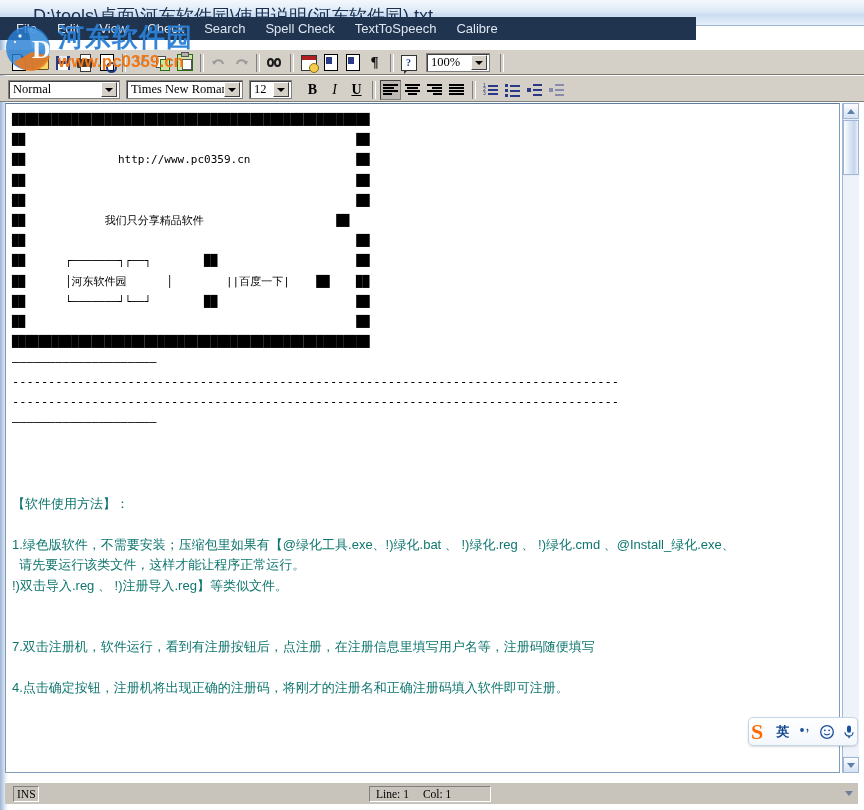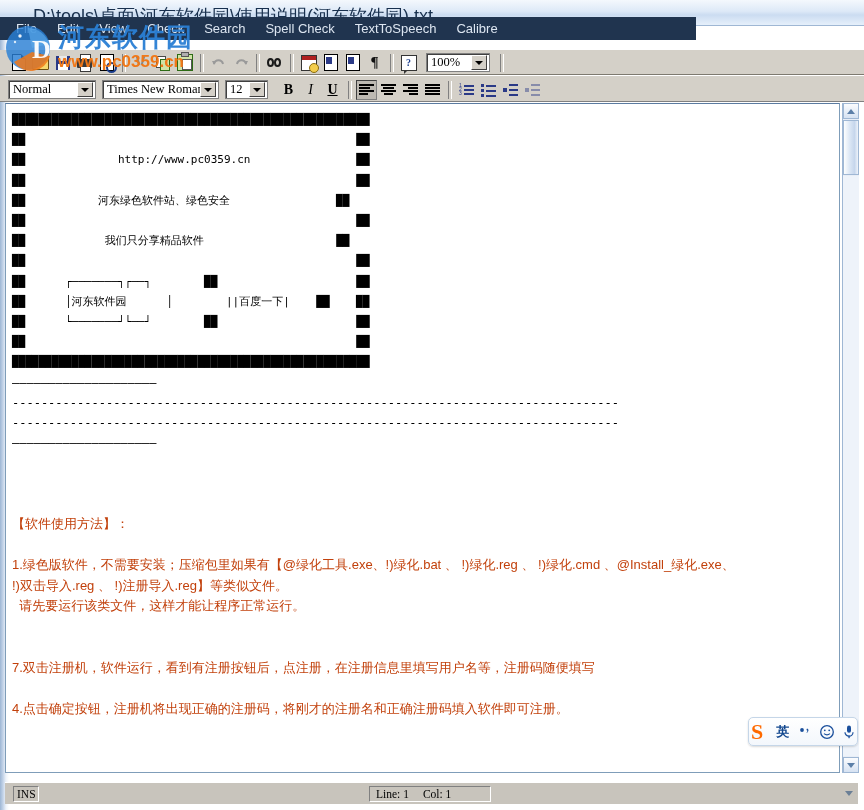--- a/index.html
+++ b/index.html
@@ -168,21 +168,21 @@
     letter-spacing: 0px;
   }
   .dashline {
     font-family: "DejaVu Sans Mono", monospace;
     font-size: 12px; line-height: 20px;
     white-space: pre; color:#000;
   }
   .bodyline {
     font-family: "Liberation Sans", sans-serif;
     font-size: 13px; line-height: 20.5px;
-    white-space: pre; color:#c2410c;
+    white-space: pre; color:#0f766e;
   }
   .blank { height: 20.5px; }
 
   
   .vscroll {
     position:absolute; right:5px; top:103px;
     width: 17px; height: 670px;
     background:#e8eef7;
     border-left:1px solid #9fb7d4;
     box-sizing:border-box;
@@ -374,21 +374,21 @@
         <span class="carrow">
             <i></i>
           </span>
       </div>
       <div class="tsep"></div>
     </div>
   </div>
 
   <div class="toolbar toolbar2">
     <div class="tb-row" style="top:3px">
-      <div class="combo" style="width:88px">
+      <div class="combo" style="width:112px">
         <span class="ctext">Normal</span>
         <span class="carrow">
             <i></i>
           </span>
       </div>
       <div class="combo" style="width:117px">
         <span class="ctext">Times New Roman</span>
         <span class="carrow">
             <i></i>
           </span>
@@ -481,41 +481,40 @@
       </div>
     </div>
   </div>
 
   <div class="docwrap">
     <div class="page">
       <div class="artline">██████████████████████████████████████████████████████</div>
       <div class="artline">██                                                  ██</div>
       <div class="artline">██              http://www.pc0359.cn                ██</div>
       <div class="artline">██                                                  ██</div>
-      <div class="artline">██           河东绿色软件站、绿色安全                ██</div>
       <div class="artline">██                                                  ██</div>
       <div class="artline">██            我们只分享精品软件                    ██</div>
       <div class="artline">██                                                  ██</div>
       <div class="artline">██      ┌───────┐┌──┐        ██                     ██</div>
       <div class="artline">██      │河东软件园      │        ||百度一下|    ██    ██</div>
       <div class="artline">██      └───────┘└──┘        ██                     ██</div>
       <div class="artline">██                                                  ██</div>
       <div class="artline">██████████████████████████████████████████████████████</div>
       <div class="dashline">————————————————————</div>
       <div class="dashline">------------------------------------------------------------------------------------</div>
       <div class="dashline">------------------------------------------------------------------------------------</div>
       <div class="dashline">————————————————————</div>
       <div class="blank"></div>
       <div class="blank"></div>
       <div class="blank"></div>
       <div class="bodyline">【软件使用方法】：</div>
       <div class="blank"></div>
       <div class="bodyline">1.绿色版软件，不需要安装；压缩包里如果有【@绿化工具.exe、!)绿化.bat 、 !)绿化.reg 、 !)绿化.cmd 、@Install_绿化.exe、</div>
+      <div class="bodyline">  请先要运行该类文件，这样才能让程序正常运行。</div>
       <div class="bodyline">!)双击导入.reg 、 !)注册导入.reg】等类似文件。</div>
-      <div class="bodyline">  请先要运行该类文件，这样才能让程序正常运行。</div>
       <div class="blank"></div>
       <div class="blank"></div>
       <div class="bodyline">7.双击注册机，软件运行，看到有注册按钮后，点注册，在注册信息里填写用户名等，注册码随便填写</div>
       <div class="blank"></div>
       <div class="bodyline">4.点击确定按钮，注册机将出现正确的注册码，将刚才的注册名和正确注册码填入软件即可注册。</div>
     </div>
   </div>
 
   <div class="vscroll">
     <div class="sbtn up">

